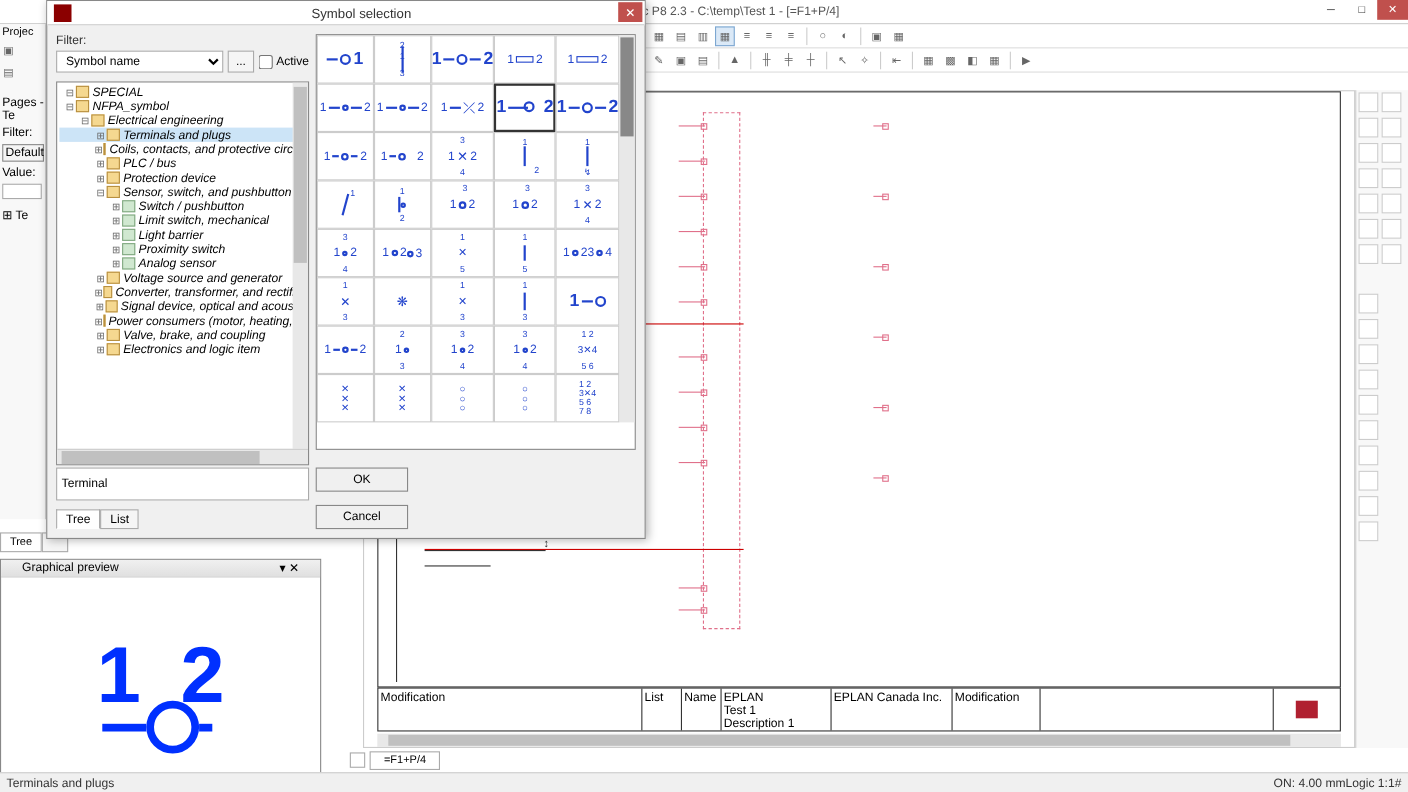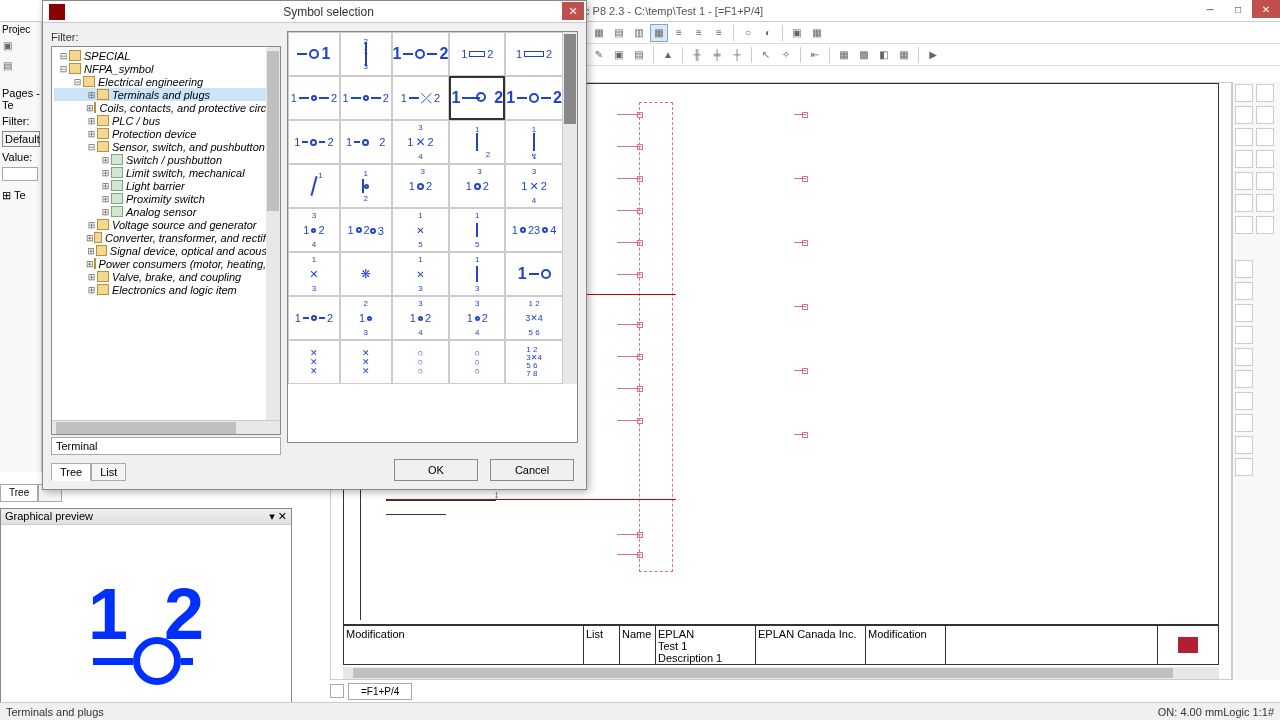--- a/index.html
+++ b/index.html
@@ -41,21 +41,21 @@
 .tree-item.sel { background: #cce4f7; }
 .tree-exp { width: 11px; text-align: center; color: #666; font-size: 9px; }
 .tree-icon { width: 12px; height: 11px; background: #f5d890; border: 1px solid #b89040; margin-right: 3px; }
 .tree-icon.leaf { background: #d0e8d0; border-color: #80a880; }
 .tree-label { font-size: 11px; font-style: italic; }
 .tree-hsb { position: absolute; bottom: 0; left: 0; right: 0; height: 14px; background: #e8e8e8; border-top: 1px solid #ccc; }
 .tree-hsb-thumb { height: 12px; margin-top: 1px; margin-left: 4px; width: 180px; background: #c0c0c0; }
 .tree-scroll-v { position: absolute; right: 0; top: 0; width: 14px; height: calc(100% - 14px); background: #e8e8e8; }
 .tree-scroll-v-thumb { width: 12px; margin-left: 1px; margin-top: 4px; height: 160px; background: #c0c0c0; }
 
-.path-box { height: 18px; border: 1px solid #aaa; background: #fff; padding: 0 4px; font-size: 11px; margin-top: 2px; }
+.path-box { height: 30px; border: 1px solid #aaa; background: #fff; padding: 0 4px; font-size: 11px; margin-top: 2px; }
 
 .tabs-row { display: flex; gap: 0; margin-top: 8px; }
 .tabbtn { padding: 2px 8px; border: 1px solid #aaa; background: #f5f5f5; font-size: 11px; }
 .tabbtn.active { background: #fff; border-bottom-color: #fff; }
 
 .chk-row { margin-top: 8px; display: flex; align-items: center; gap: 4px; }
 
 
 .symbol-grid { flex: 1; border: 1px solid #888; background: #fff; display: grid; grid-template-columns: repeat(5, 1fr) 14px; grid-auto-rows: 44px; position: relative; overflow: hidden; }
 .sym-cell { border: 1px solid #ccc; display: flex; align-items: center; justify-content: center; position: relative; }
@@ -64,21 +64,21 @@
 .sym-num { font-size: 16px; font-weight: bold; }
 .sym-circle { width: 10px; height: 10px; border: 2px solid #2244cc; border-radius: 50%; }
 .sym-line { width: 10px; height: 2px; background: #2244cc; }
 .sym-small { font-size: 8px; position: absolute; color: #2244cc; }
 .grid-scroll { grid-row: 1 / -1; grid-column: 6; background: #e8e8e8; position: relative; }
 .grid-scroll-thumb { width: 12px; margin-left: 1px; margin-top: 2px; height: 90px; background: #888; }
 
 .variant-row { display: flex; align-items: center; gap: 8px; margin-top: 8px; }
 .variant-select { flex: 1; height: 20px; border: 1px solid #aaa; background: #fff; font-size: 11px; padding: 0 4px; }
 
-.btn-row { display: flex; justify-content: flex-end; gap: 12px; margin-top: 16px; padding-right: 4px; }
+.btn-row { display: flex; justify-content: flex-end; gap: 12px; margin-top: 16px; padding-right: 4px; flex-direction: column; }
 .dlg-btn { width: 84px; height: 22px; border: 1px solid #888; background: #f0f0f0; font-size: 11px; }
 
 
 .sidebar { position: absolute; left: 0; top: 22px; width: 42px; height: 450px; border-right: 1px solid #ccc; background: #f8f8f8; }
 .sidebar .tbtn { display: block; margin: 2px; }
 
 
 .canvas-area { position: absolute; left: 330px; top: 82px; right: 48px; bottom: 40px; background: #fff; border: 1px solid #ccc; }
 .canvas-sheet { position: absolute; left: 12px; top: 0; right: 12px; bottom: 54px; border: 1px solid #333; }
 .sheet-left-border { position: absolute; left: 16px; top: 4px; width: 1px; height: calc(100% - 8px); background: #333; }
@@ -90,30 +90,30 @@
 .cursor-indicator { position: absolute; font-size: 10px; color: #333; }
 
 .title-block { position: absolute; left: 12px; right: 12px; bottom: 14px; height: 40px; border: 1px solid #333; display: flex; font-size: 8px; }
 .tb-cell { border-right: 1px solid #333; padding: 2px; display: flex; flex-direction: column; justify-content: space-between; }
 .tb-logo { width: 60px; display: flex; align-items: center; justify-content: center; }
 .tb-logo-sq { width: 20px; height: 16px; background: #b02030; }
 
 .hscroll { position: absolute; left: 12px; right: 12px; bottom: 0; height: 12px; background: #e8e8e8; }
 .hscroll-thumb { height: 10px; margin-top: 1px; margin-left: 10px; width: 820px; background: #c0c0c0; }
 
-.page-tab-row { position: absolute; left: 330px; bottom: 20px; height: 18px; display: flex; align-items: center; }
+.page-tab-row { position: absolute; left: 318px; bottom: 20px; height: 18px; display: flex; align-items: center; }
 .page-tab { padding: 2px 12px; border: 1px solid #aaa; background: #fff; font-size: 10px; }
 
 
 .right-toolbar { position: absolute; right: 0; top: 82px; width: 48px; bottom: 40px; background: #f8f8f8; border-left: 1px solid #ccc; display: flex; flex-direction: column; padding: 2px; gap: 2px; }
 .right-toolbar .rbtn { width: 18px; height: 18px; border: 1px solid #ccc; background: #fff; display: inline-block; }
 
 
 .preview-panel { position: absolute; left: 0; top: 508px; width: 292px; height: 196px; border: 1px solid #888; background: #fff; }
-.preview-title { height: 16px; background: linear-gradient(#f0f0f0,#e0e0e0); border-bottom: 1px solid #ccc; padding: 1px 4px; font-size: 10px; display: flex; justify-content: space-between; }
+.preview-title { height: 16px; background: linear-gradient(#f0f0f0,#e0e0e0); border-bottom: 1px solid #ccc; padding: 1px 19px; font-size: 10px; display: flex; justify-content: space-between; }
 .preview-body { height: calc(100% - 16px); display: flex; align-items: center; justify-content: center; }
 .preview-sym { display: flex; align-items: center; gap: 8px; color: #0030ff; }
 .preview-sym .big-num { font-size: 72px; font-weight: bold; }
 
 
 .side-tab { position: absolute; left: 0; top: 484px; height: 18px; display: flex; }
 .side-tab .stab { padding: 2px 8px; border: 1px solid #aaa; background: #f5f5f5; font-size: 10px; }
 .side-tab .stab.active { background: #fff; }
 
 
@@ -317,20 +317,30 @@
 <div class="dialog">
   <div class="dialog-titlebar">
     <div class="dialog-icon"></div>
     <div class="dialog-title">Symbol selection</div>
     <div class="dialog-close">✕</div>
   </div>
   <div class="dialog-body">
 
     <div class="left-pane">
       <div class="filter-label">Filter:</div>
+      <div class="filter-row">
+        <select class="filter-select">
+          <option>Symbol name</option>
+        </select>
+        <button class="filter-btn">...</button>
+        <label class="active-chk">
+          <input type="checkbox" style="">
+          <span>Active</span>
+        </label>
+      </div>
       <div class="tree-box">
         <div class="tree-content" id="tree-content">
             <div class="tree-item" style="padding-left: 4px;">
               <span class="tree-exp">⊟</span>
               <span class="tree-icon"></span>
               <span class="tree-label">SPECIAL</span>
             </div>
             <div class="tree-item" style="padding-left: 4px;">
               <span class="tree-exp">⊟</span>
               <span class="tree-icon"></span>

